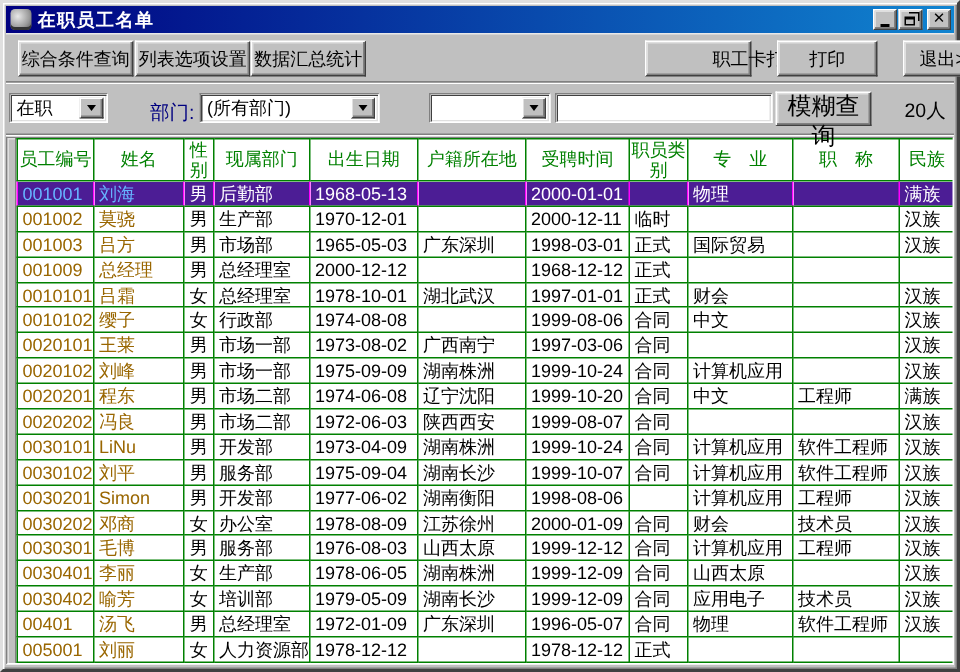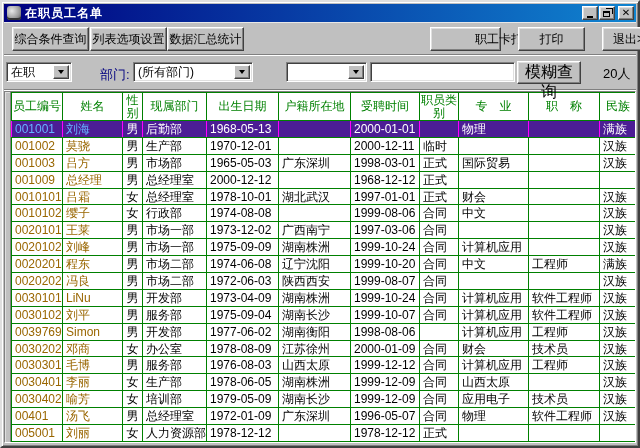--- a/index.html
+++ b/index.html
@@ -261,21 +261,21 @@
             <td>合同</td>
             <td>中文</td>
             <td></td>
             <td>汉族</td>
           </tr>
           <tr>
             <td class="brown">0020101</td>
             <td class="brown">王莱</td>
             <td class="center">男</td>
             <td>市场一部</td>
-            <td>1973-12-02</td>
+            <td>1973-08-02</td>
             <td>广西南宁</td>
             <td>1997-03-06</td>
             <td>合同</td>
             <td></td>
             <td></td>
             <td>汉族</td>
           </tr>
           <tr>
             <td class="brown">0020102</td>
             <td class="brown">刘峰</td>
@@ -335,21 +335,21 @@
             <td>服务部</td>
             <td>1975-09-04</td>
             <td>湖南长沙</td>
             <td>1999-10-07</td>
             <td>合同</td>
             <td>计算机应用</td>
             <td>软件工程师</td>
             <td>汉族</td>
           </tr>
           <tr>
-            <td class="brown">0039769</td>
+            <td class="brown">0030201</td>
             <td class="brown">Simon</td>
             <td class="center">男</td>
             <td>开发部</td>
             <td>1977-06-02</td>
             <td>湖南衡阳</td>
             <td>1998-08-06</td>
             <td></td>
             <td>计算机应用</td>
             <td>工程师</td>
             <td>汉族</td>

